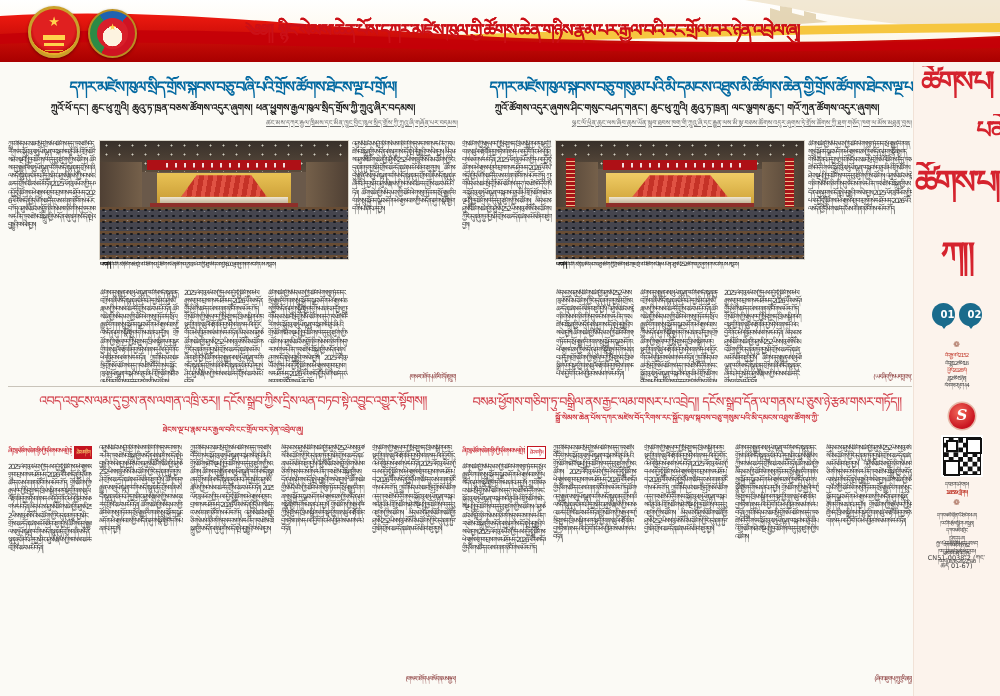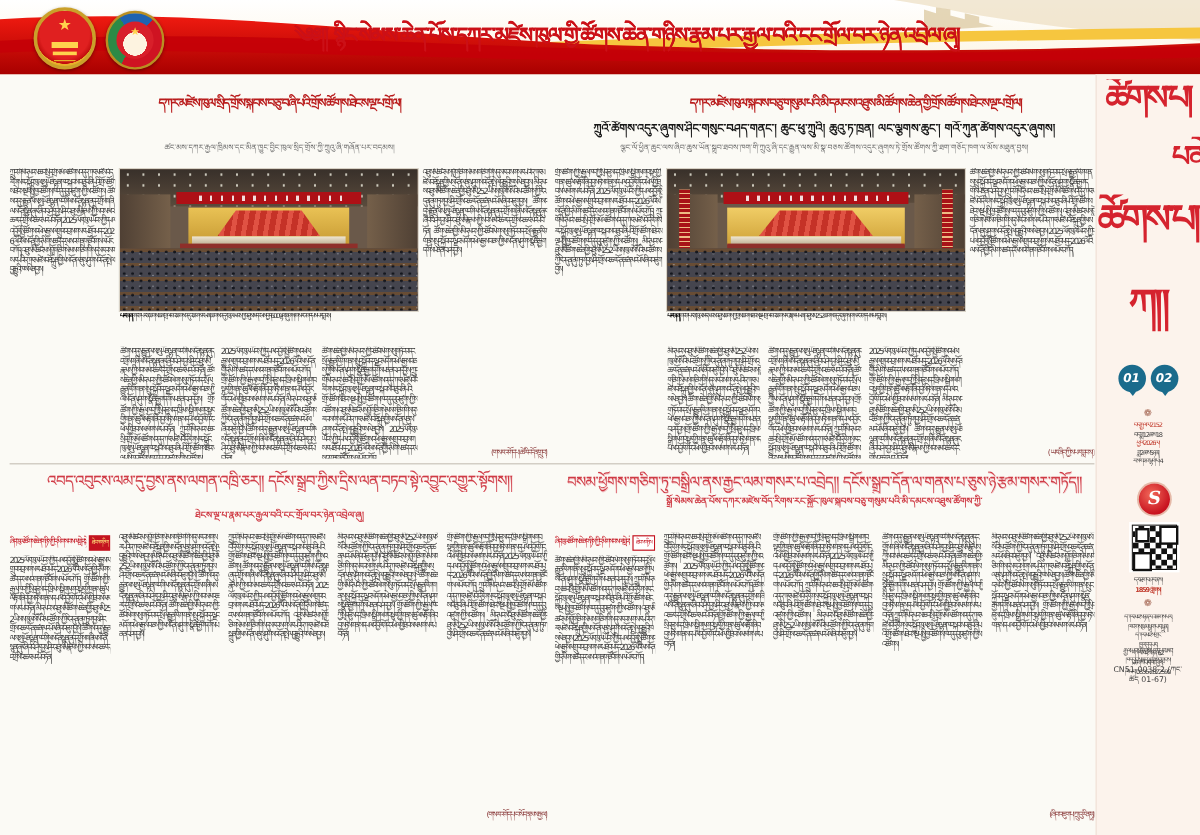--- a/index.html
+++ b/index.html
@@ -14,23 +14,23 @@
   #masthead-title { left:150px; top:17px; width:745px; height:26px; color:#cb1017; font-weight:bold; font-size:17px; line-height:26px; text-align:center; white-space:nowrap; overflow:hidden; letter-spacing:-1px; text-shadow:0 0 0 #cb1017; }
   .emblem { border-radius:50%; }
   #emblem-nat { left:28px; top:6px; width:52px; height:52px; background:radial-gradient(circle at 50% 42%, #e02020 0 58%, #c00d0d 70%, #e8b02a 71% 100%); border:3px solid #caa02a; box-shadow:0 1px 3px rgba(0,0,0,.4); }
   #emblem-nat .star-big { position:absolute; left:0; right:0; top:6px; text-align:center; color:#ffd34d; font-size:13px; line-height:13px; }
   #emblem-nat .gate { position:absolute; left:12px; top:26px; width:22px; height:5px; background:#ffd34d; box-shadow:0 7px 0 -1px #ffd34d, 0 13px 0 -2px #e8b02a; }
   #emblem-cppcc { left:88px; top:9px; width:49px; height:49px; background:conic-gradient(from 210deg,#2c8a46 0 115deg,#1f63b0 115deg 190deg,#cf1322 190deg 360deg); border:2px solid #b98f22; box-shadow:0 1px 3px rgba(0,0,0,.4); }
   #emblem-cppcc .inner { position:absolute; left:7px; top:7px; width:31px; height:31px; border-radius:50%; background:radial-gradient(circle at 50% 60%, #fdf3e0 0 40%, #d81f2a 41% 100%); }
   #emblem-cppcc .star { position:absolute; left:0; right:0; top:12px; text-align:center; color:#ffd34d; font-size:9px; line-height:9px; }
 
   
-  .head-red { color:#b91c1c; font-weight:bold; font-size:10px; line-height:22px; text-align:center; white-space:nowrap; overflow:hidden; letter-spacing:-1px; }
+  .head-red { color:#0369a1; font-weight:bold; font-size:15px; line-height:22px; text-align:center; white-space:nowrap; overflow:hidden; letter-spacing:-1px; }
   .sub-black { color:#171717; font-weight:bold; font-size:9.5px; line-height:14px; text-align:center; white-space:nowrap; overflow:hidden; }
-  .deck-gray { color:#6a6a6a; font-size:6.5px; line-height:10px; text-align:center; white-space:nowrap; overflow:hidden; }
+  .deck-gray { color:#6a6a6a; font-size:6.5px; line-height:10px; text-align:right; white-space:nowrap; overflow:hidden;text-decoration:underline; }
   .head2-red { color:#cf3b45; font-weight:normal; font-size:12.5px; line-height:18px; text-align:center; white-space:nowrap; overflow:hidden; letter-spacing:-.5px; text-shadow:.4px .4px 0 #f3c2c5; }
   .sub2-red { color:#cf3b45; font-weight:bold; font-size:7.5px; line-height:11px; text-align:center; white-space:nowrap; overflow:hidden; }
 
   
   .col { font-size:7px; line-height:8.1px; color:#3b3b3b; text-align:justify; overflow:hidden; word-break:break-all; letter-spacing:-1.6px; }
   .colflex { display:flex; flex-direction:column; }
   .colflex .fill { flex:1 1 auto; overflow:hidden; }
   .byline { flex:0 0 auto; text-align:right; font-size:6.5px; line-height:10px; color:#8a3a3a; letter-spacing:-1.2px; white-space:nowrap; overflow:hidden; }
   .caption { font-size:5.8px; line-height:7.6px; color:#2f2f2f; text-align:justify; overflow:hidden; word-break:break-all; letter-spacing:-1.4px; }
   .caption b { color:#000; }
@@ -65,21 +65,21 @@
      background-image:repeating-linear-gradient(180deg, transparent 0 3px, rgba(255,230,160,.8) 3px 4px); display:none; }
   .photo.right .sideban-l { display:block; left:4%; }
   .photo.right .sideban-r { display:block; right:4%; }
   .photo.right .stage { left:20%; width:60%; background:linear-gradient(180deg,#f0cd66,#cfa238); }
   .photo.right .ceiling { height:24%; }
 
   
   #sidebar { left:913px; top:62px; width:87px; height:634px; background:#fcf3ec; border-left:1px solid #f1e2d7; }
   .glyph { width:87px; text-align:center; color:#d5232e; font-weight:bold; white-space:nowrap; overflow:hidden; letter-spacing:-3px; }
   .badges { width:87px; text-align:center; }
-  .badge { display:inline-block; width:23px; height:23px; border-radius:50%; background:#1a6b8c; color:#ffffff; font-size:10px; line-height:23px; font-weight:bold; text-align:center; margin:0 2px; position:relative;font-style:italic; }
+  .badge { display:inline-block; width:23px; height:23px; border-radius:50%; background:#1a6b8c; color:#ffffff; font-size:10px; line-height:23px; font-weight:bold; text-align:right; margin:0 2px; position:relative; }
   .badge::after { content:""; position:absolute; left:9px; bottom:-3px; border-left:3px solid transparent; border-right:3px solid transparent; border-top:4px solid #1a6b8c; }
   .orn { width:87px; text-align:center; color:#9c5a46; font-size:8px; line-height:10px; }
   .tiny { width:87px; text-align:center; font-size:5.5px; line-height:7.6px; color:#3d3d3d; letter-spacing:-1px; overflow:hidden; }
   .tiny.red { color:#c0392b; }
   #side-logo { left:949px; width:26px; height:26px; border-radius:50%; background:radial-gradient(circle at 40% 35%, #f2695a, #c8131f 70%); color:#fff; font-family:"DejaVu Serif", serif; font-style:italic; font-weight:bold; font-size:15px; line-height:25px; text-align:center; box-shadow:0 0 0 1.5px #e5b9a8; }
   #qr { left:943px; width:38px; height:38px; background:
      conic-gradient(#111 0 25%, #fff 0 50%, #111 0 75%, #fff 0) 0 0/9.5px 9.5px,#fff; outline:2px solid #fff; border:1px solid #111; }
   #qr::before { content:""; position:absolute; left:2px; top:2px; width:8px; height:8px; border:2px solid #111; background:#fff; box-shadow:22px 0 0 0 #fff, 22px 0 0 2px #111, 0 22px 0 0 #fff, 0 22px 0 2px #111; }
 </style>
 </head>
@@ -106,20 +106,21 @@
       <div class="gate"></div>
     </div>
     <div id="emblem-cppcc" class="abs emblem">
       <div class="inner"></div>
       <div class="star">★</div>
     </div>
     <div id="masthead-title" class="abs">༄༅༎ སྙིང་སེམས་ཆེན་པོས་དཀར་མཛེས་ཁུལ་གྱི་ཚོགས་ཆེན་གཉིས་རྣམ་པར་རྒྱལ་བའི་ངང་གྲོལ་བར་ཉེན་འབྲེལ་ཞུ།</div>
   </div>
 
   <div class="abs head-red" style="left:8px; top:76px; width:450px; height:22px;">དཀར་མཛེས་ཁུལ་སྲིད་གྲོས་སྐབས་བཅུ་བཞི་པའི་གྲོས་ཚོགས་ཐེངས་ལྔ་པ་གྲོལ།</div>
+  <div class="abs sub-black" style="left:8px; top:101px; width:450px; height:14px;">ཀྲུའོ་ཕོ་དང་། ཆུང་ཕུ་ཀྲུའི། ཆུའུ་ཏ་ཁྲན་བཅས་ཚོགས་འདུར་ཞུགས། ཕན་ཕྱུགས་རྒྱལ་ཁུལ་སྲིད་གྲོས་ཀྱི་ཀྲུའུ་ཞིར་བདམས།</div>
   <div class="abs deck-gray" style="left:8px; top:118px; width:450px; height:10px;">ཚང་མས་དཀར་རྒྱལ་ཁྲིམས་དང་མིན་ཁྱུང་བྱིང་ཁུལ་སྲིད་གྲོས་ཀྱི་ཀྲུའུ་ཞི་གཞོན་པར་བདམས།</div>
 
   <div class="abs col" style="left:8px; top:140px; width:88px; height:242px;">ཀྲུང་གོ་མི་དམངས་ཆབ་སྲིད་གྲོས་མོལ་ཚོགས་འདུ་དཀར་མཛེས་བོད་རིགས་རང་སྐྱོང་ཁུལ་ཨུ་ཡོན་ལྷན་ཁང་སྐབས་བཅུ་བཞི་པའི་གྲོས་ཚོགས་ཐེངས་ལྔ་པ་སྤྱི་ཁྱབ་ཚོགས་ཁང་དུ་དབུ་འཛུགས་ཀྱིས་འཚོགས། ཚོགས་འདུས་རྒྱུན་ལས་ཨུ་ཡོན་ལྷན་ཁང་གི་ལས་དོན་སྙན་ཞུ་དང་གྲོས་གཞི་ལས་དོན་སྙན་ཞུར་ཞིབ་བཤེར་བྱས་ཤིང་འཐུས་མི་རྣམས་ཀྱིས་བསམ་འཆར་དང་གྲོས་འཆར་མང་པོ་བཏོན། 2025ལོར་ཁུལ་ཡོངས་ཀྱི་དཔལ་འབྱོར་སྤྱི་ཚོགས་འཕེལ་རྒྱས་ལ་གྲུབ་འབྲས་གསར་པ་ཐོབ་པ་དང་2026ལོའི་ལས་དོན་གྱི་དམིགས་ཚད་དང་ལས་འགན་གཙོ་བོ་གསལ་པོར་བཀོད། འཐུས་མི་ཚང་མས་བློ་གཅིག་སེམས་གཅིག་གིས་དུས་རབས་གསར་པའི་དཀར་མཛེས་བཟོ་སྐྲུན་གྱི་ལས་དོན་ལ་ནུས་ཤུགས་འདོན་སྤེལ་བྱ་རྒྱུའི་ཁས་ལེན་བྱས།</div>
 
   <div class="abs photo" style="left:100px; top:141px; width:248px; height:118px;">
     <div class="ceiling"></div>
     <div class="wall-l"></div>
     <div class="wall-r"></div>
     <div class="banner-strip"></div>
     <div class="stage">

